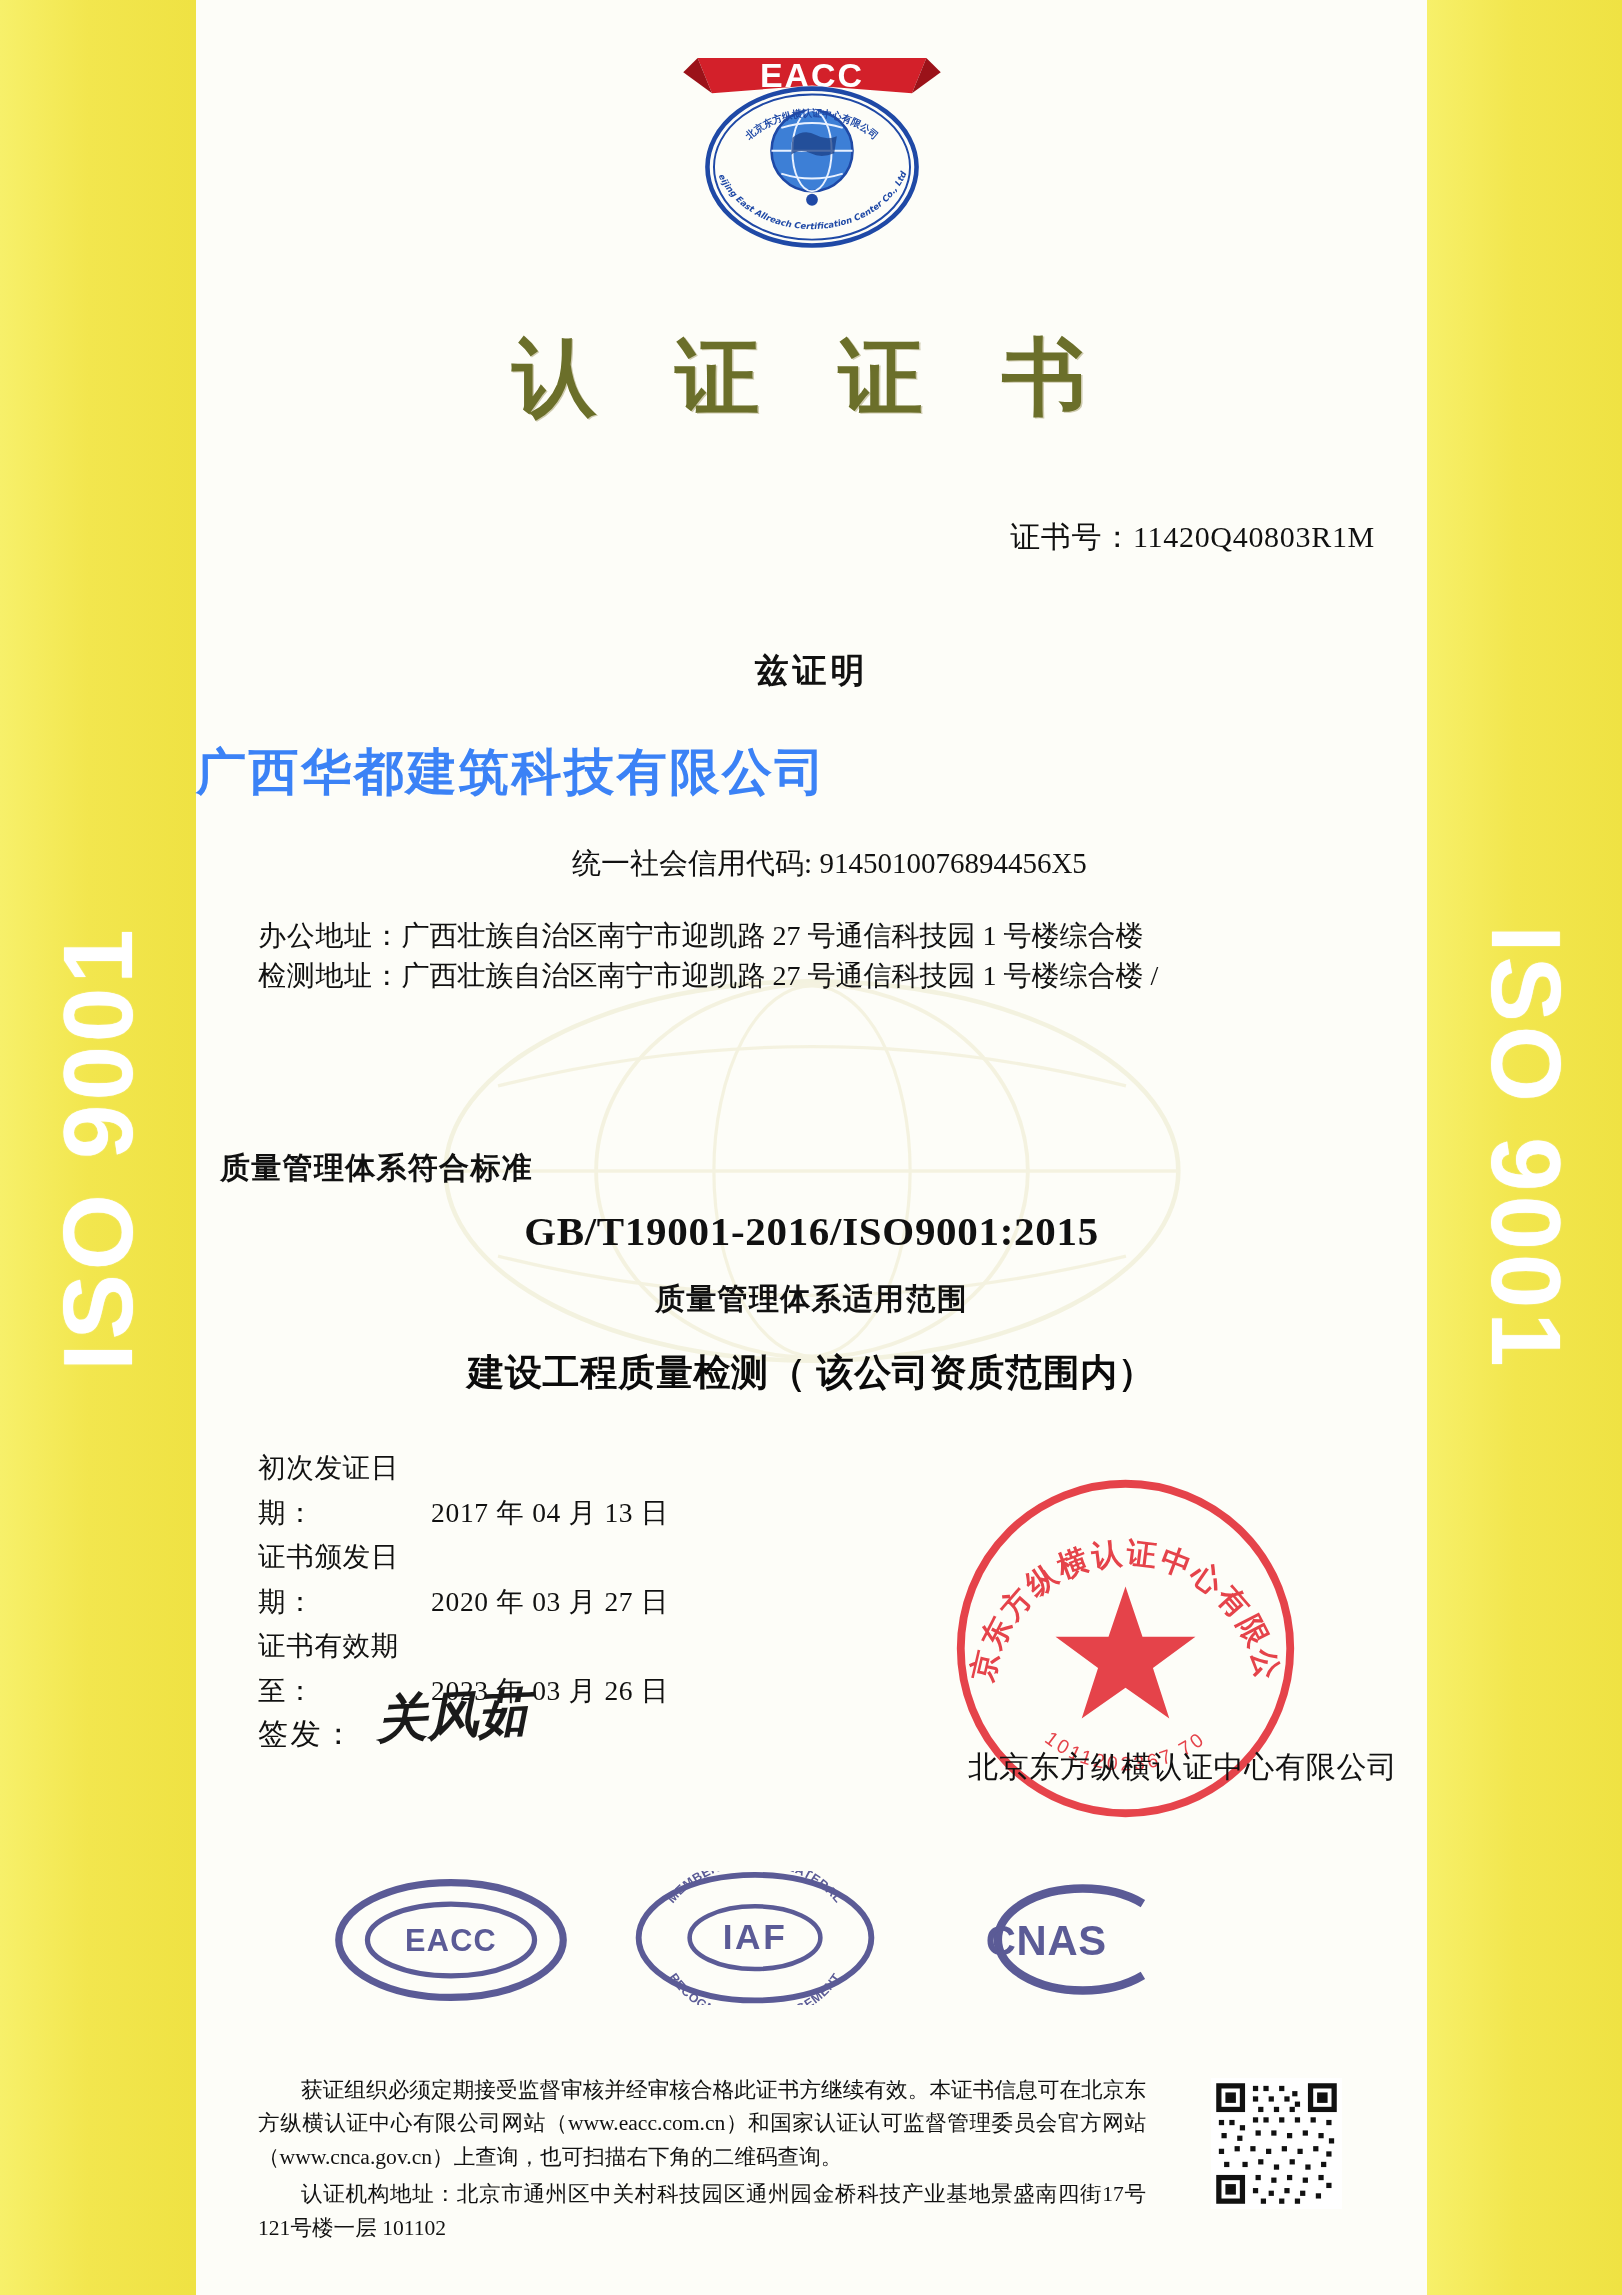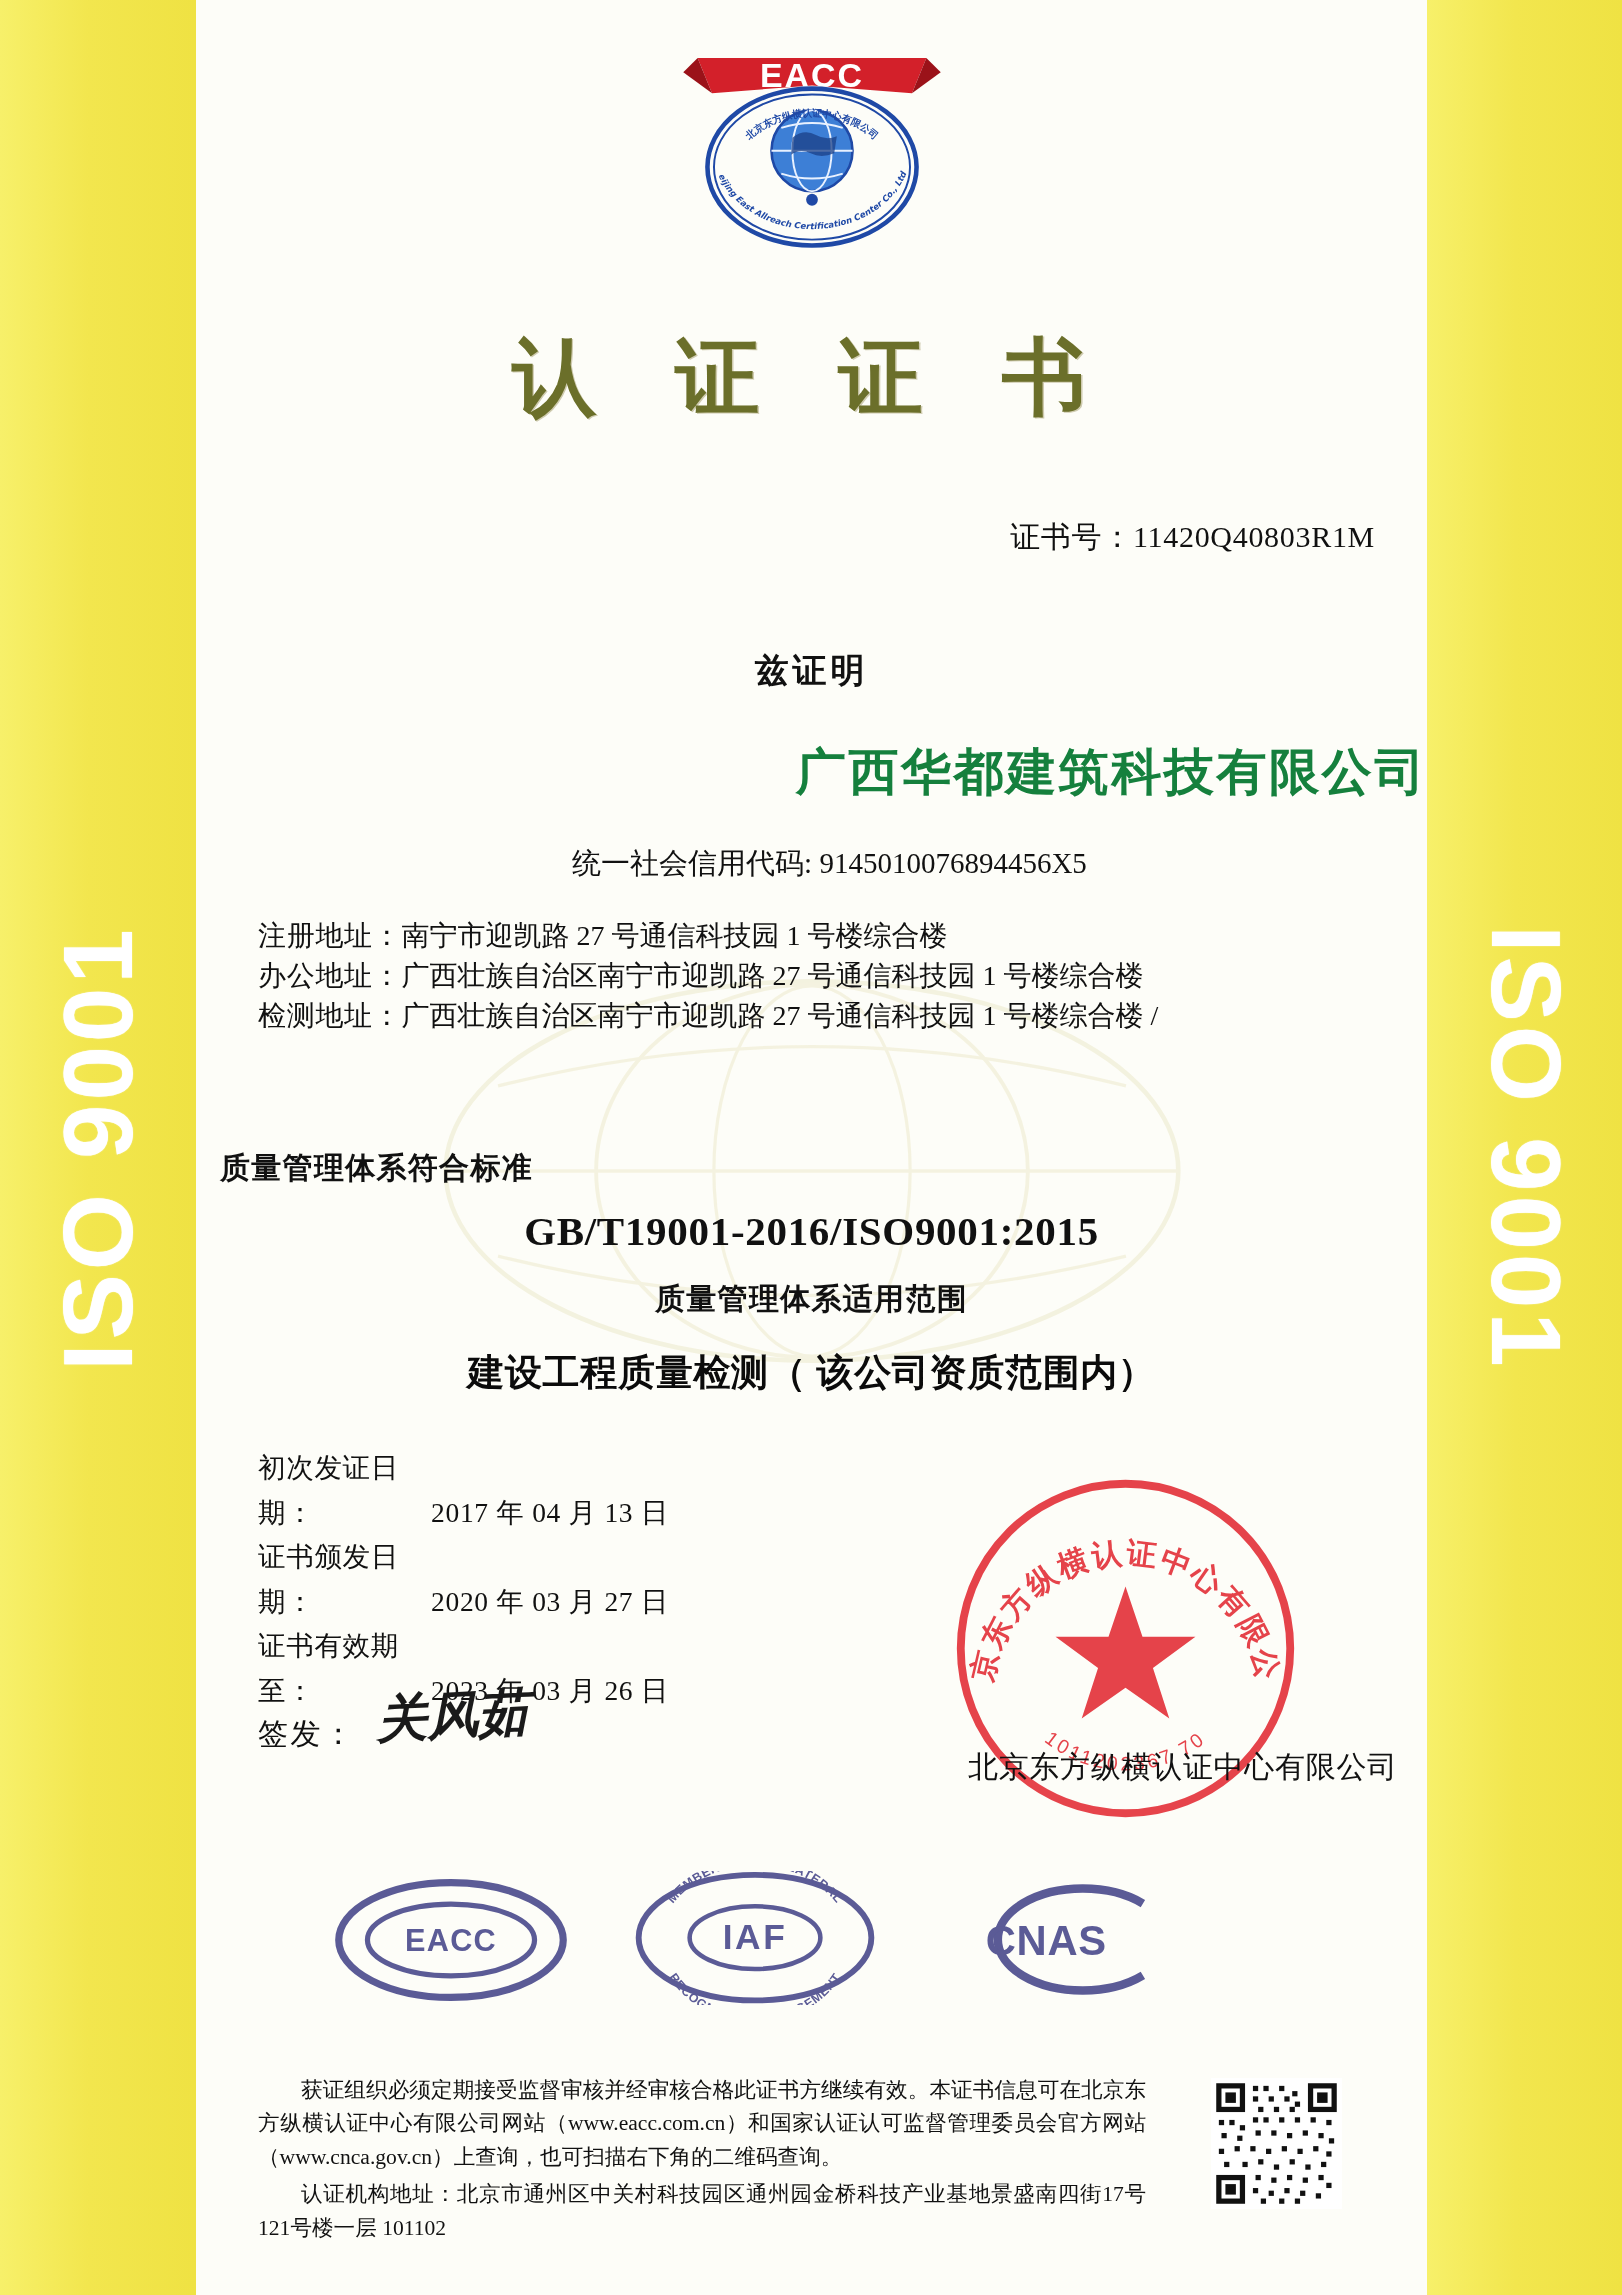--- a/index.html
+++ b/index.html
@@ -110,24 +110,24 @@
     font-size: 34px;
     font-weight: bold;
     color: #111;
     letter-spacing: 3.9px;
   }
 
   .company {
     position: absolute;
     left: 0; right: 0;
     top: 739px;
-    text-align: right;
+    text-align: left;
     font-size: 50px;
     font-weight: bold;
-    color: #15803d;
+    color: #3b82f6;
     letter-spacing: 2.6px;
   }
 
   .credit-code {
     position: absolute;
     left: 0; right: 0;
     top: 844px;
     text-align: center;
     font-size: 29px;
     color: #111;
@@ -356,23 +356,20 @@
 
     <div class="hereby">兹证明</div>
     <div class="company">广西华都建筑科技有限公司</div>
 
     <div class="credit-code">
       <span>统一社会信用代码:</span>
       <span>9145010076894456X5</span>
     </div>
 
     <div class="addr-block">
-      <div class="addr-line">
-        <span class="lbl">注册地址：</span><span>南宁市迎凯路 27 号通信科技园 1 号楼综合楼</span>
-      </div>
       <div class="addr-line">
         <span class="lbl">办公地址：</span><span>广西壮族自治区南宁市迎凯路 27 号通信科技园 1 号楼综合楼</span>
       </div>
       <div class="addr-line">
         <span class="lbl">检测地址：</span><span>广西壮族自治区南宁市迎凯路 27 号通信科技园 1 号楼综合楼 /</span>
       </div>
     </div>
 
     <div class="std-label">质量管理体系符合标准</div>
     <div class="std-value">GB/T19001-2016/ISO9001:2015</div>

